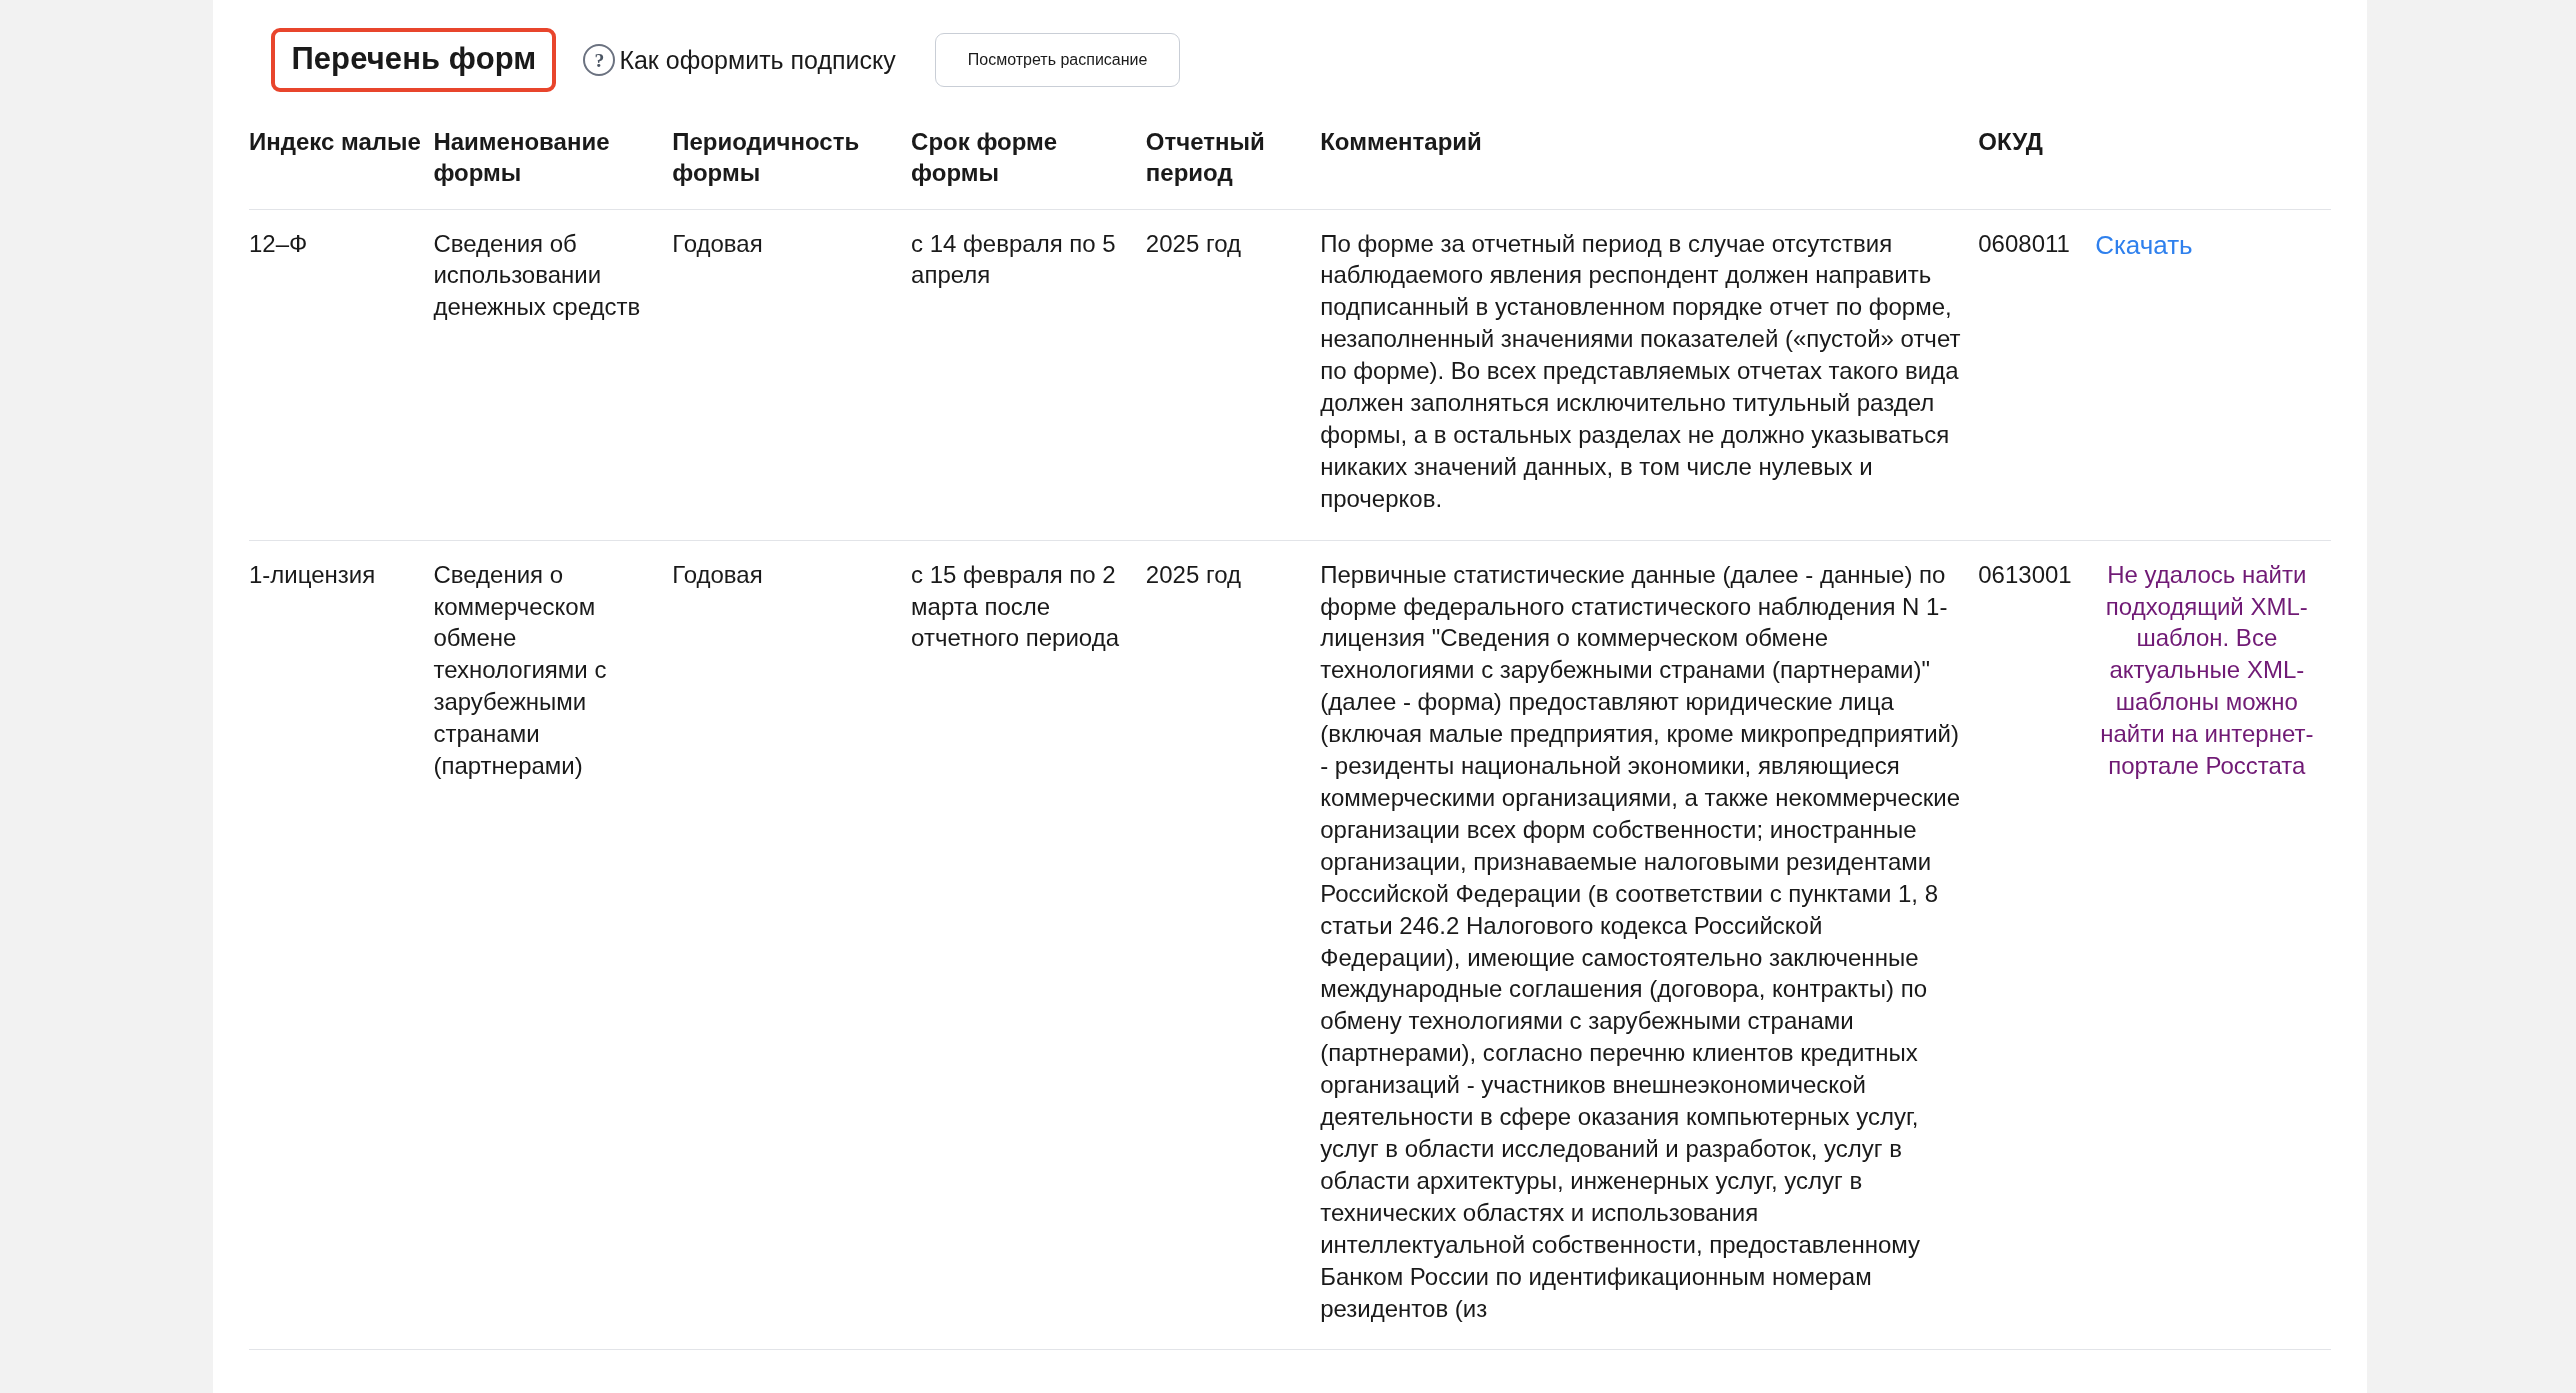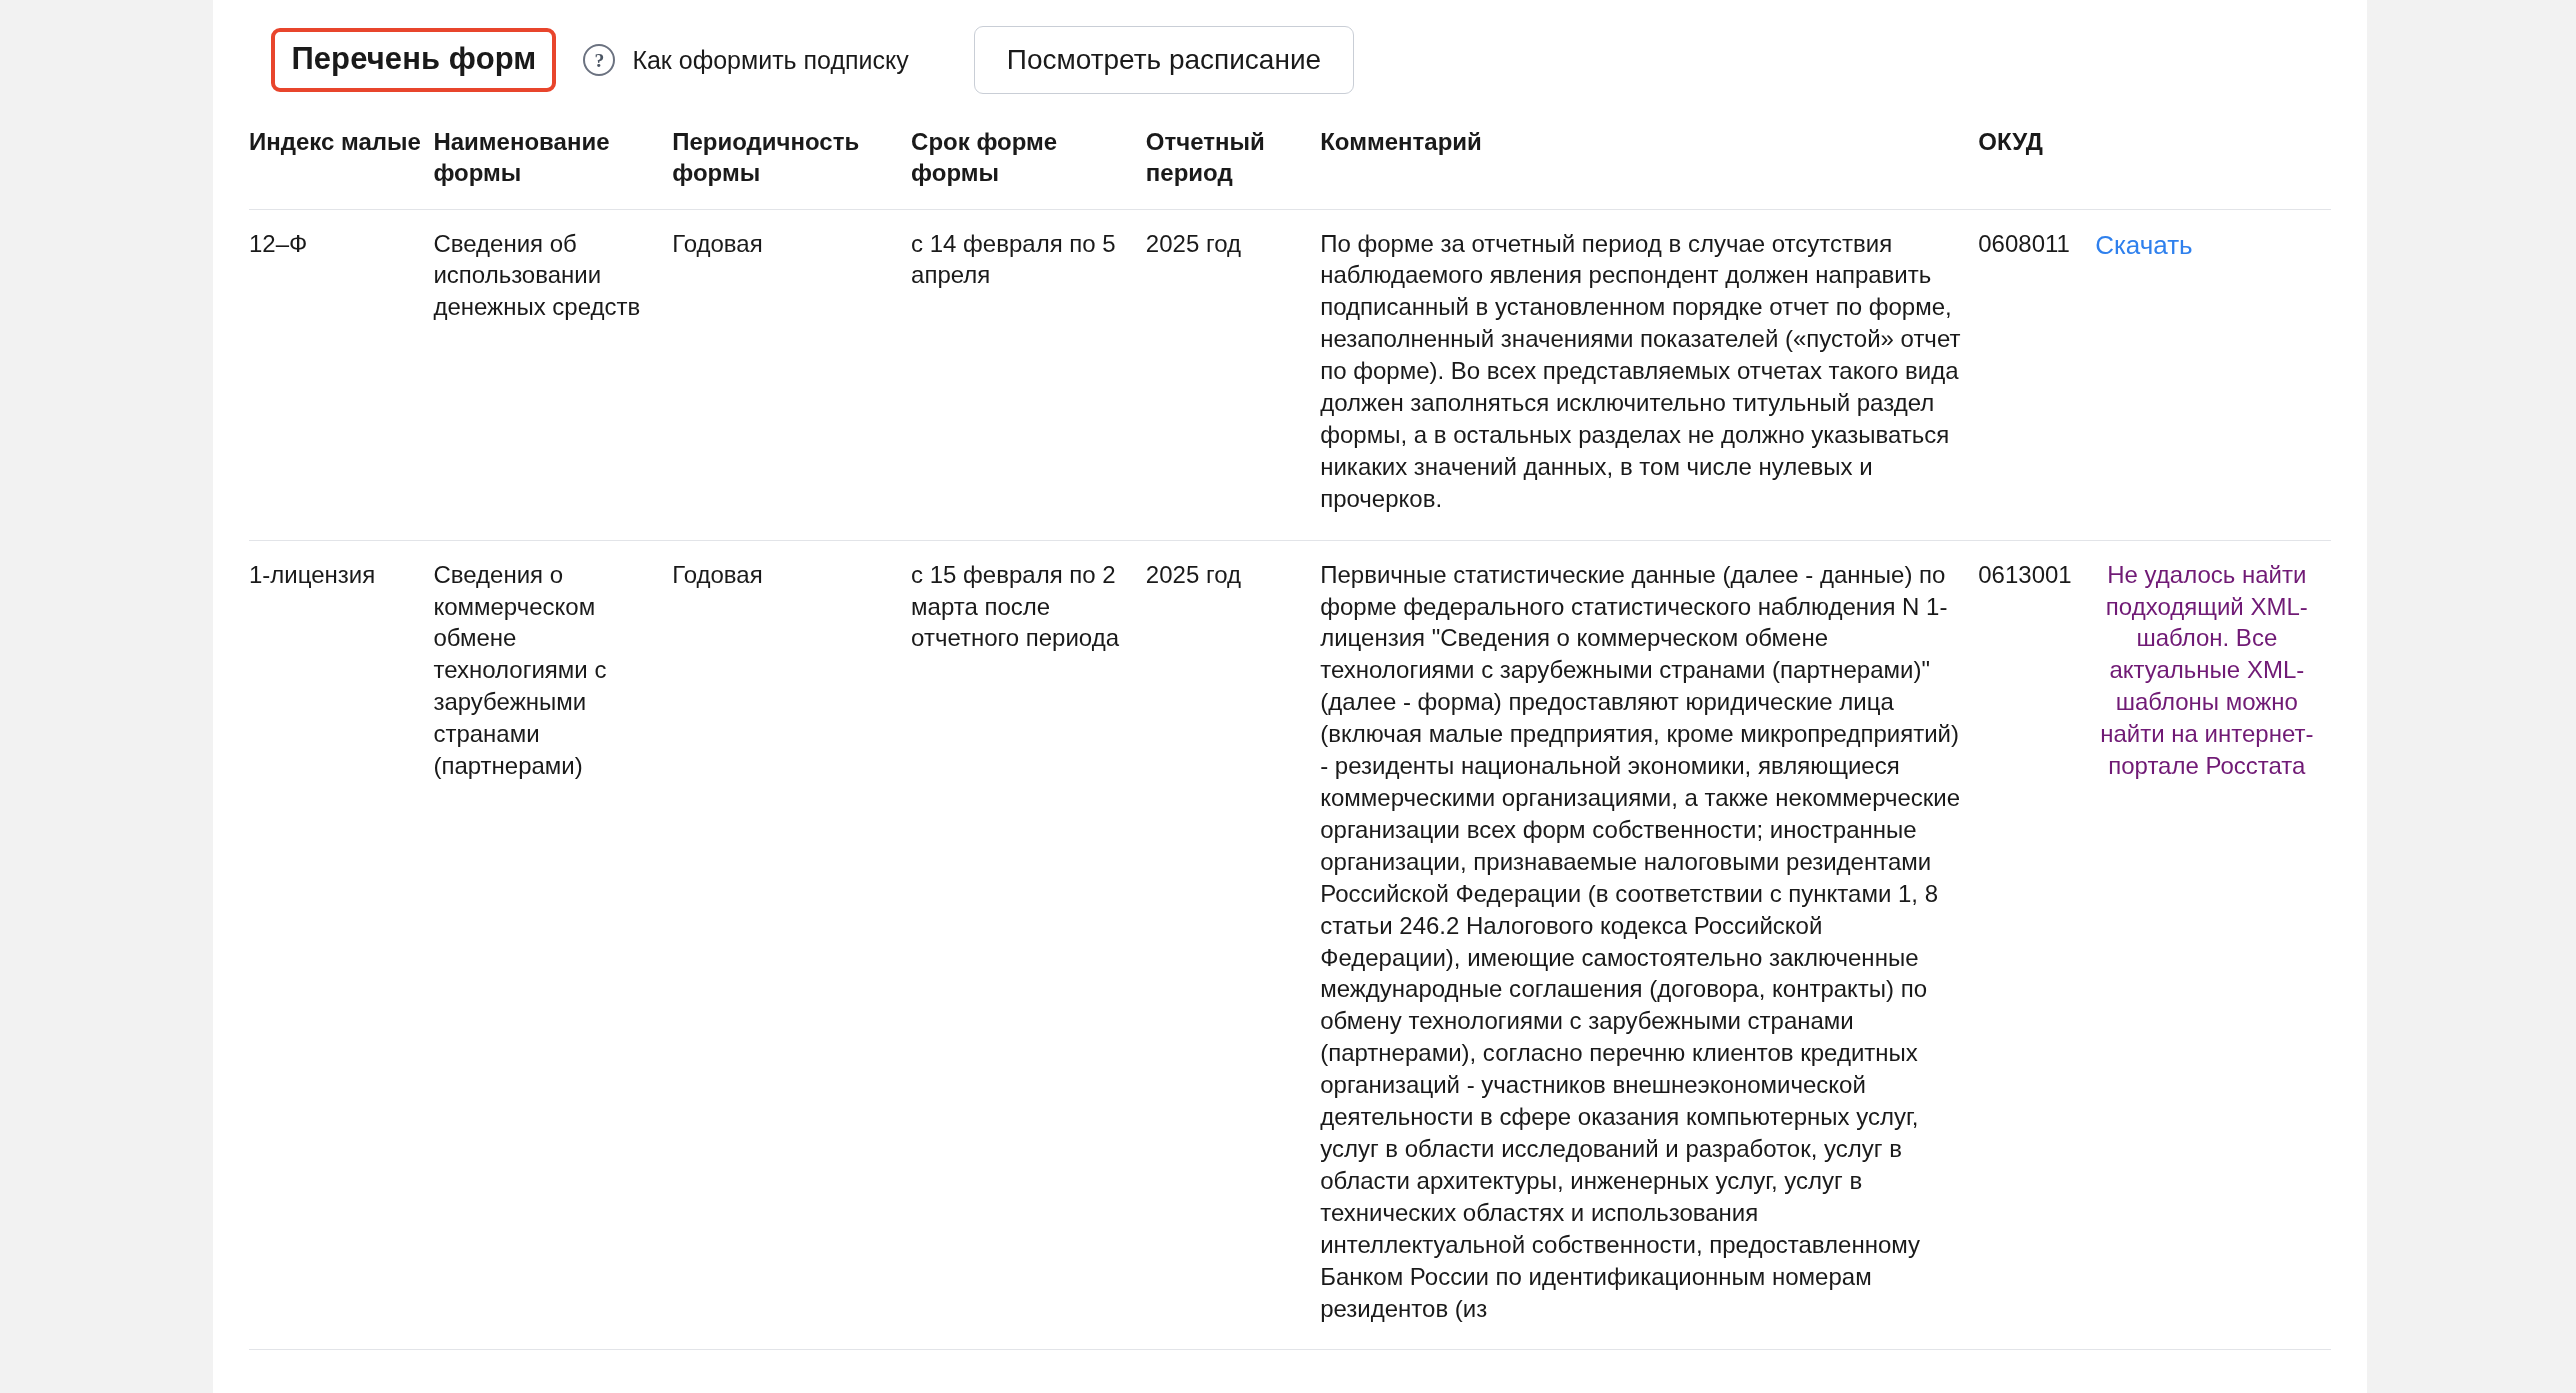--- a/index.html
+++ b/index.html
@@ -61,30 +61,30 @@
     color: #4b5563;
     font-size: 19.7px;
     font-weight: bold;
     display: flex;
     align-items: center;
     justify-content: center;
     box-sizing: border-box;
     font-family: "Liberation Serif", serif;
   }
   .help-label {
-    margin-left: 17px;
+    margin-left: 4px;
     font-size: 25px;
     color: #1a1a1a;
   }
   .schedule-btn {
-    margin-left: 65px;
+    margin-left: 39px;
     border: 1.8px solid #c9ced6;
     border-radius: 9px;
     background: #ffffff;
-    font-size: 28px;
+    font-size: 16px;
     color: #1a1a1a;
     padding: 17px 32px;
     font-family: "Liberation Sans", sans-serif;
     cursor: pointer;
     white-space: nowrap;
   }
 
   
   table.forms {
     width: 100%;

